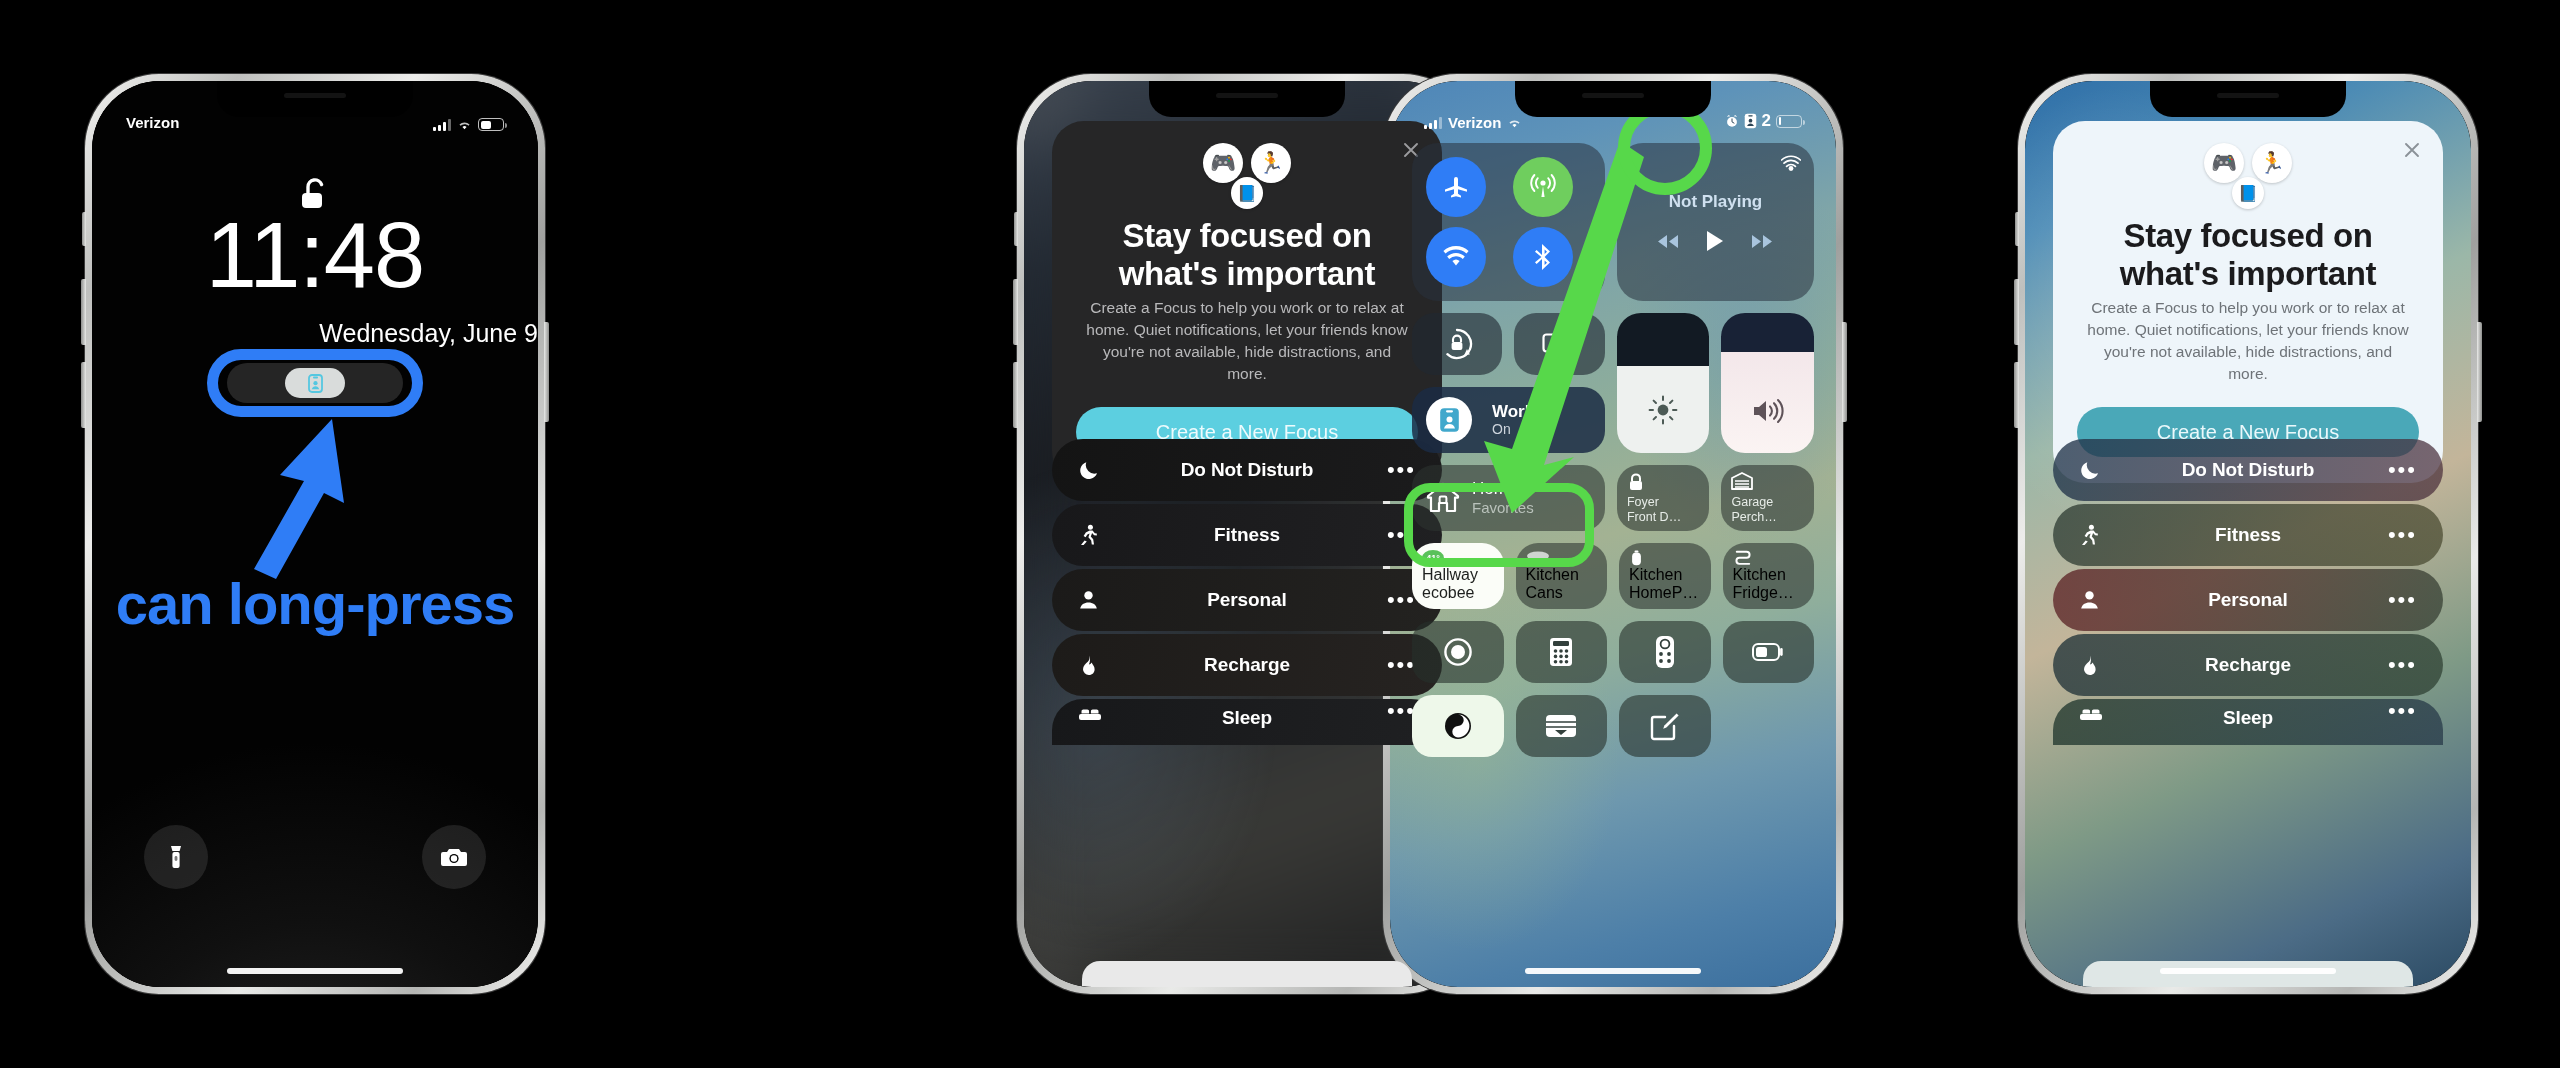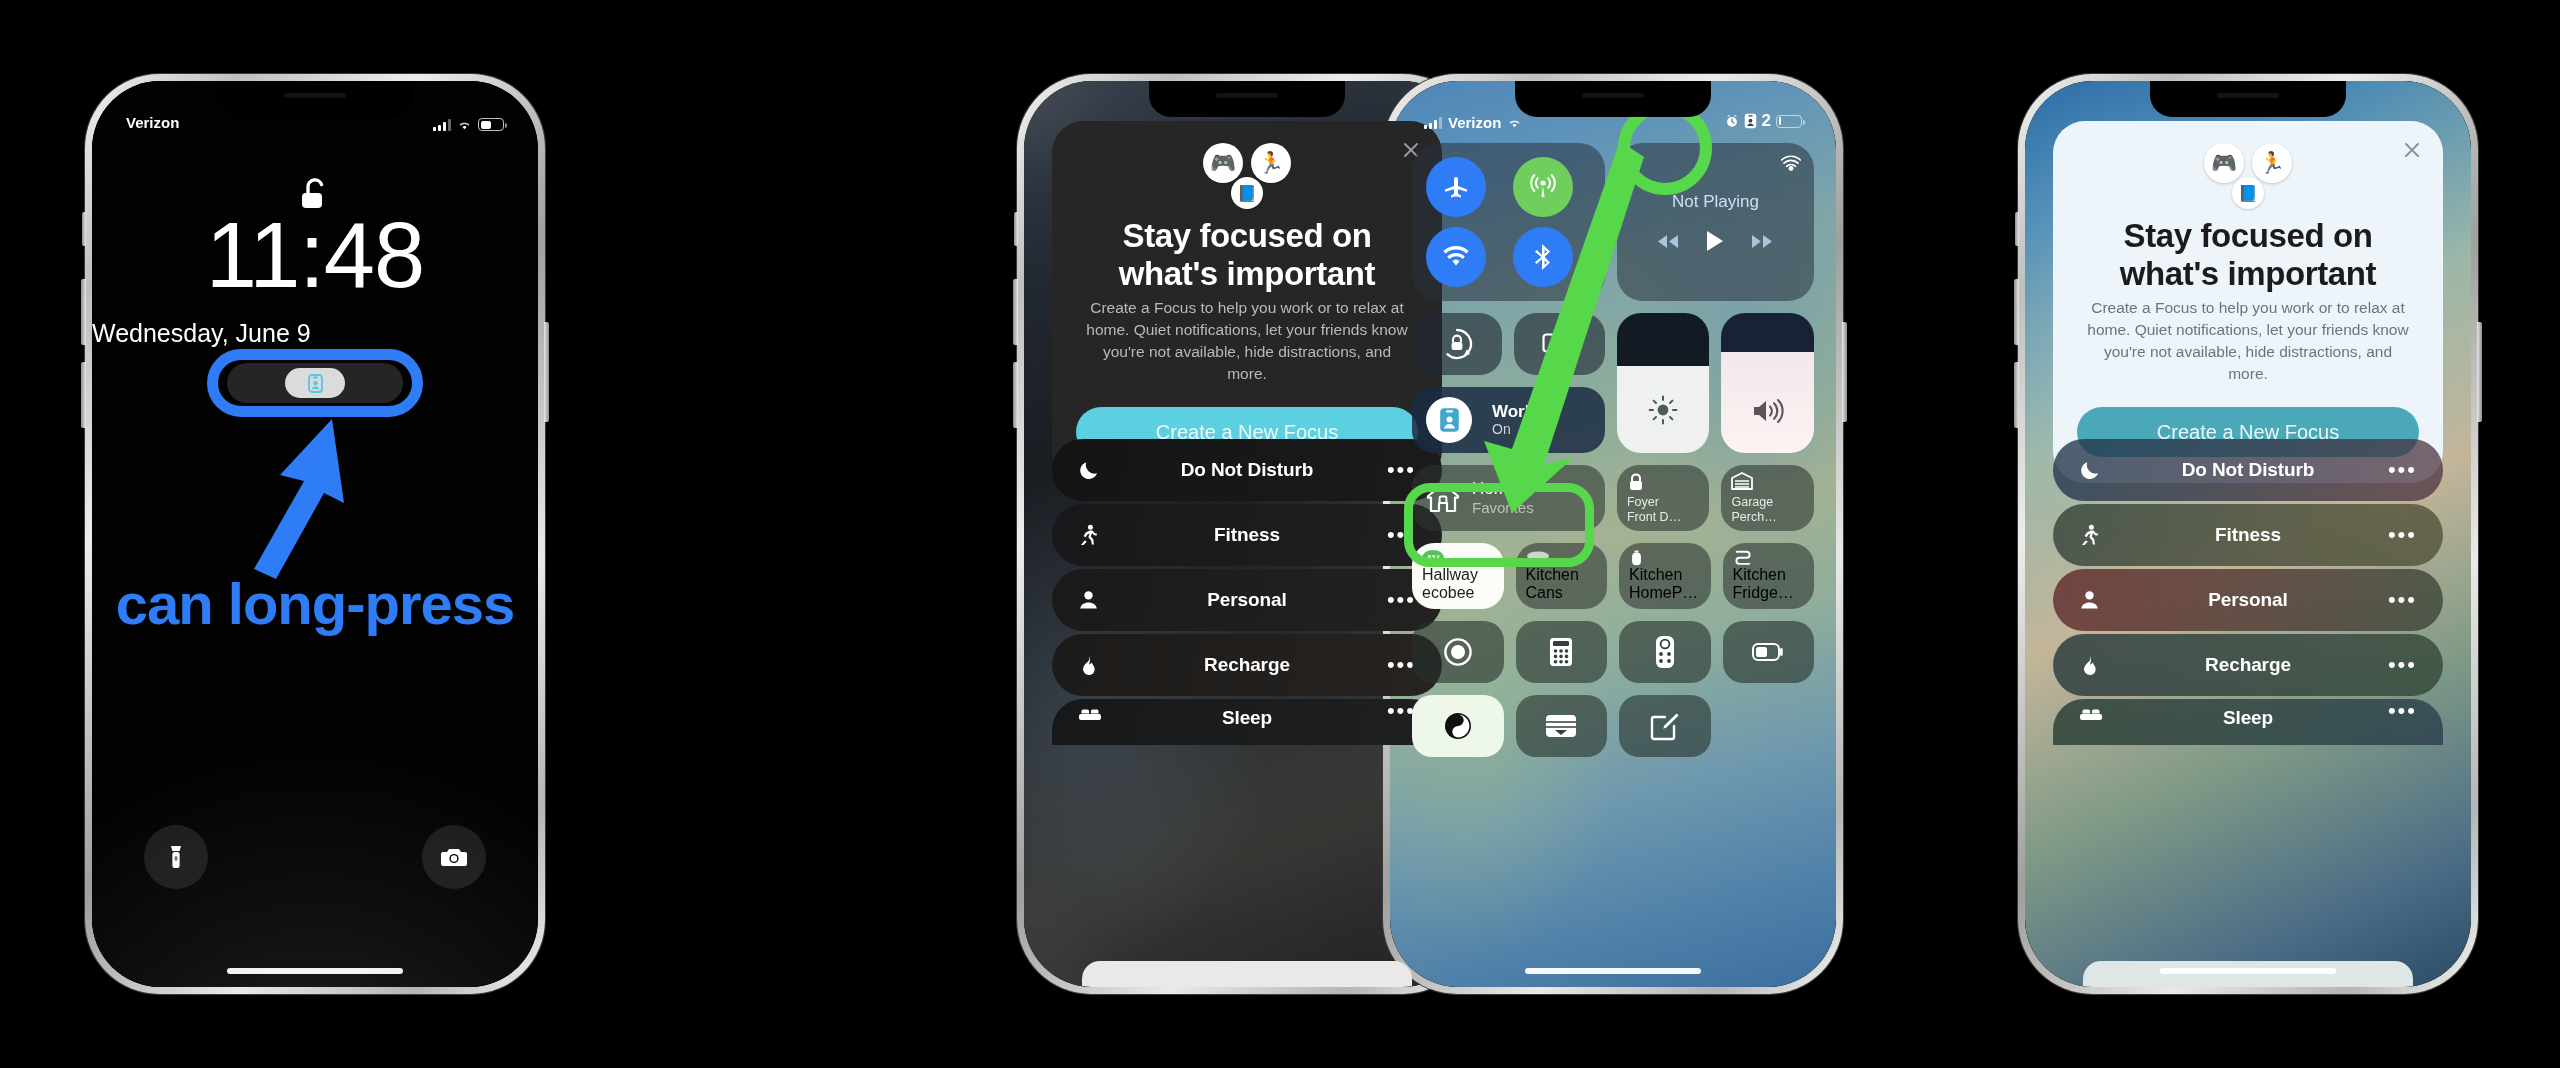--- a/index.html
+++ b/index.html
@@ -71,21 +71,21 @@
   .batt i { position:absolute; left:1.5px; top:1.5px; bottom:1.5px; width:45%; background:#fff; border-radius:2px; }
 
   
   #p1 { left: 85px; top: 74px; }
   .ls-bg { position:absolute; inset:0; background:
       radial-gradient(ellipse 120% 60% at 50% 118%, #2a2a2a 0%, #101010 42%, #020202 75%),
       #000; }
   .lock-glyph { position:absolute; top:92px; left:50%; transform:translateX(-50%); z-index:20;}
   .ls-time { position:absolute; top:128px; left:0; right:0; text-align:center; z-index:20;
     color:#fff; font-size:92px; font-weight:300; letter-spacing:-1px; line-height:1; font-family:"Liberation Sans",sans-serif;}
-  .ls-date { position:absolute; top:238px; left:0; right:0; text-align:left; z-index:20;
+  .ls-date { position:absolute; top:238px; left:0; right:0; text-align:right; z-index:20;
     color:#fff; font-size:25px; font-weight:400;}
   .focus-pill {
     position:absolute; top:282px; left:50%; transform:translateX(-50%);
     width:176px; height:40px; border-radius:20px;
     background: rgba(255,255,255,.14);
     display:flex; align-items:center; justify-content:center; z-index:21;
   }
   .focus-pill .knob { width:60px; height:30px; border-radius:15px; background:#d9dcdb;
       display:flex; align-items:center; justify-content:center; }
   .hl-oval {
@@ -149,21 +149,21 @@
                   radial-gradient(40% 30% at 80% 30%, rgba(90,140,190,.35), transparent 70%); }
   .cc-wrap { position:absolute; left:22px; right:22px; top:62px; z-index:20; }
   .cc-grid-top { display:flex; gap:12px; margin-bottom:12px; }
   .cc-conn { width:48%; background:rgba(40,50,62,.55); border-radius:26px; padding:14px;
      display:grid; grid-template-columns:1fr 1fr; gap:10px; }
   .cc-conn .cbtn { width:60px; height:60px; border-radius:50%; background:#2f7df6;
      display:flex; align-items:center; justify-content:center; }
   .cc-conn .cbtn.green { background:#6fce5e; }
   .cc-media { flex:1; background:rgba(40,50,62,.55); border-radius:26px; position:relative;
      display:flex; flex-direction:column; align-items:center; justify-content:center; gap:18px; }
-  .cc-media .mtitle { color:#cfe0ef; font-size:17px; font-weight:400; }
+  .cc-media .mtitle { color:#cfe0ef; font-size:17px; font-weight:700; }
   .cc-media .mctrl { display:flex; align-items:center; gap:26px; }
   .cc-media .airplay { position:absolute; right:13px; top:11px; }
 
   .cc-row2 { display:flex; gap:12px; margin-bottom:12px; }
   .cc-col-left { width:48%; display:grid; grid-template-columns:1fr 1fr; grid-template-rows:auto auto; gap:12px; }
   .cc-tile { background:rgba(32,40,50,.62); border-radius:22px; height:62px;
      display:flex; align-items:center; justify-content:center; }
   .cc-focus-tile { grid-column:1 / span 2; background:rgba(27,44,68,.85); border-radius:22px; height:66px;
      display:flex; align-items:center; padding:0 14px; gap:20px; position:relative; }
   .cc-focus-tile .fcirc { width:46px; height:46px; border-radius:50%; background:#fff;

